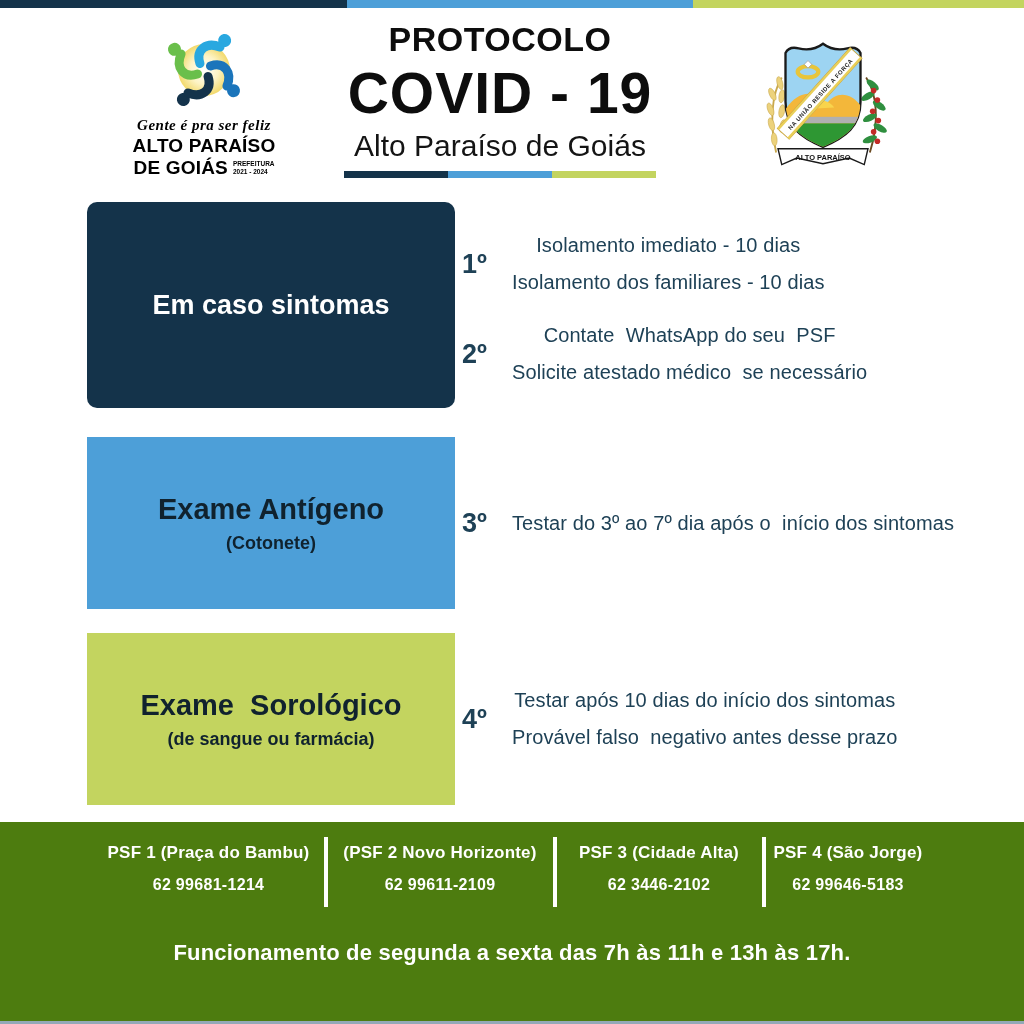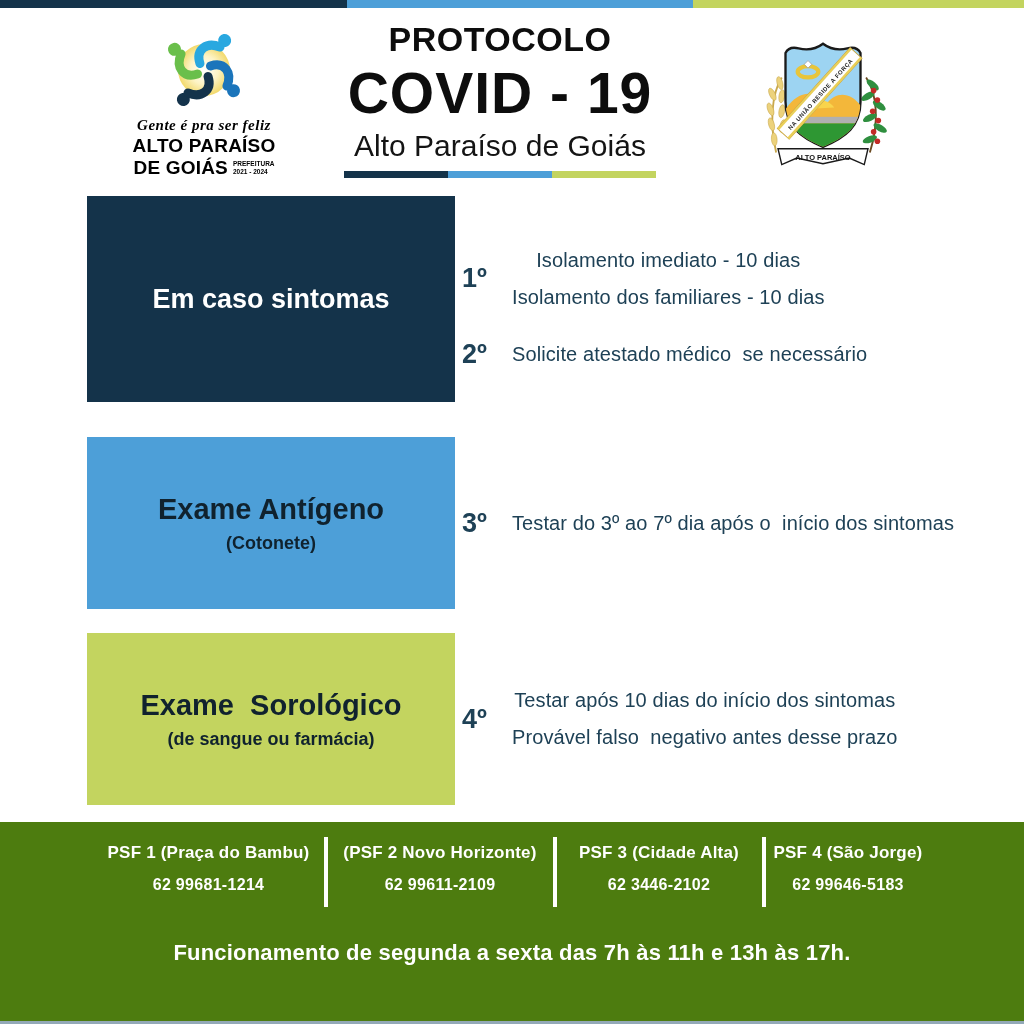--- a/index.html
+++ b/index.html
@@ -29,21 +29,21 @@
   .title-sub   { font-size:30px; font-weight:500; margin-top:3px; color:#141414;text-align:center; }
   .title-bars  { width:312px; height:7px; margin:8px auto 0; display:flex; }
   .title-bars span { flex:1; }
   .title-bars .b1 { background:#14334a; } .title-bars .b2 { background:#4d9fd8; } .title-bars .b3 { background:#c3d45f; }
 
   .crest { position:absolute; left:748px; top:28px; }
 
   
   .label-box { position:absolute; left:87px; width:368px; display:flex; flex-direction:column;
                justify-content:center; align-items:center; text-align:center; }
-  .box-navy  { top:196px; height:206px; background:#14334a; }
+  .box-navy  { top:202px; height:206px; background:#14334a;border-radius:10px; }
   .box-blue  { top:437px; height:172px; background:#4d9fd8; }
   .box-green { top:633px; height:172px; background:#c3d45f; }
   .box-navy .box-label { color:#fff; font-size:27px; font-weight:600; }
   .box-blue .box-label, .box-green .box-label { color:#10222e; font-size:29px; font-weight:700; white-space:pre; }
   .box-sublabel { color:#10222e; font-size:18px; font-weight:700; margin-top:7px; }
 
   .steps { position:absolute; left:462px; width:562px; display:flex; flex-direction:column;
            justify-content:center; gap:30px; color:#1e4156; }
   .steps-1 { top:206px; height:206px; }
   .steps-2 { top:437px; height:172px; }
@@ -196,20 +196,21 @@
     <div class="step">
       <span class="step-num">1º</span>
       <span class="step-lines">
         <span class="step-line">Isolamento imediato - 10 dias</span>
         <span class="step-line">Isolamento dos familiares - 10 dias</span>
       </span>
     </div>
     <div class="step">
       <span class="step-num">2º</span>
       <span class="step-lines">
+        <span class="step-line">Contate  WhatsApp do seu  PSF</span>
         <span class="step-line">Solicite atestado médico  se necessário</span>
       </span>
     </div>
   </div>
 
   <div class="label-box box-blue">
     <div class="box-label">Exame Antígeno</div>
     <div class="box-sublabel">(Cotonete)</div>
   </div>
   <div class="steps steps-2">

